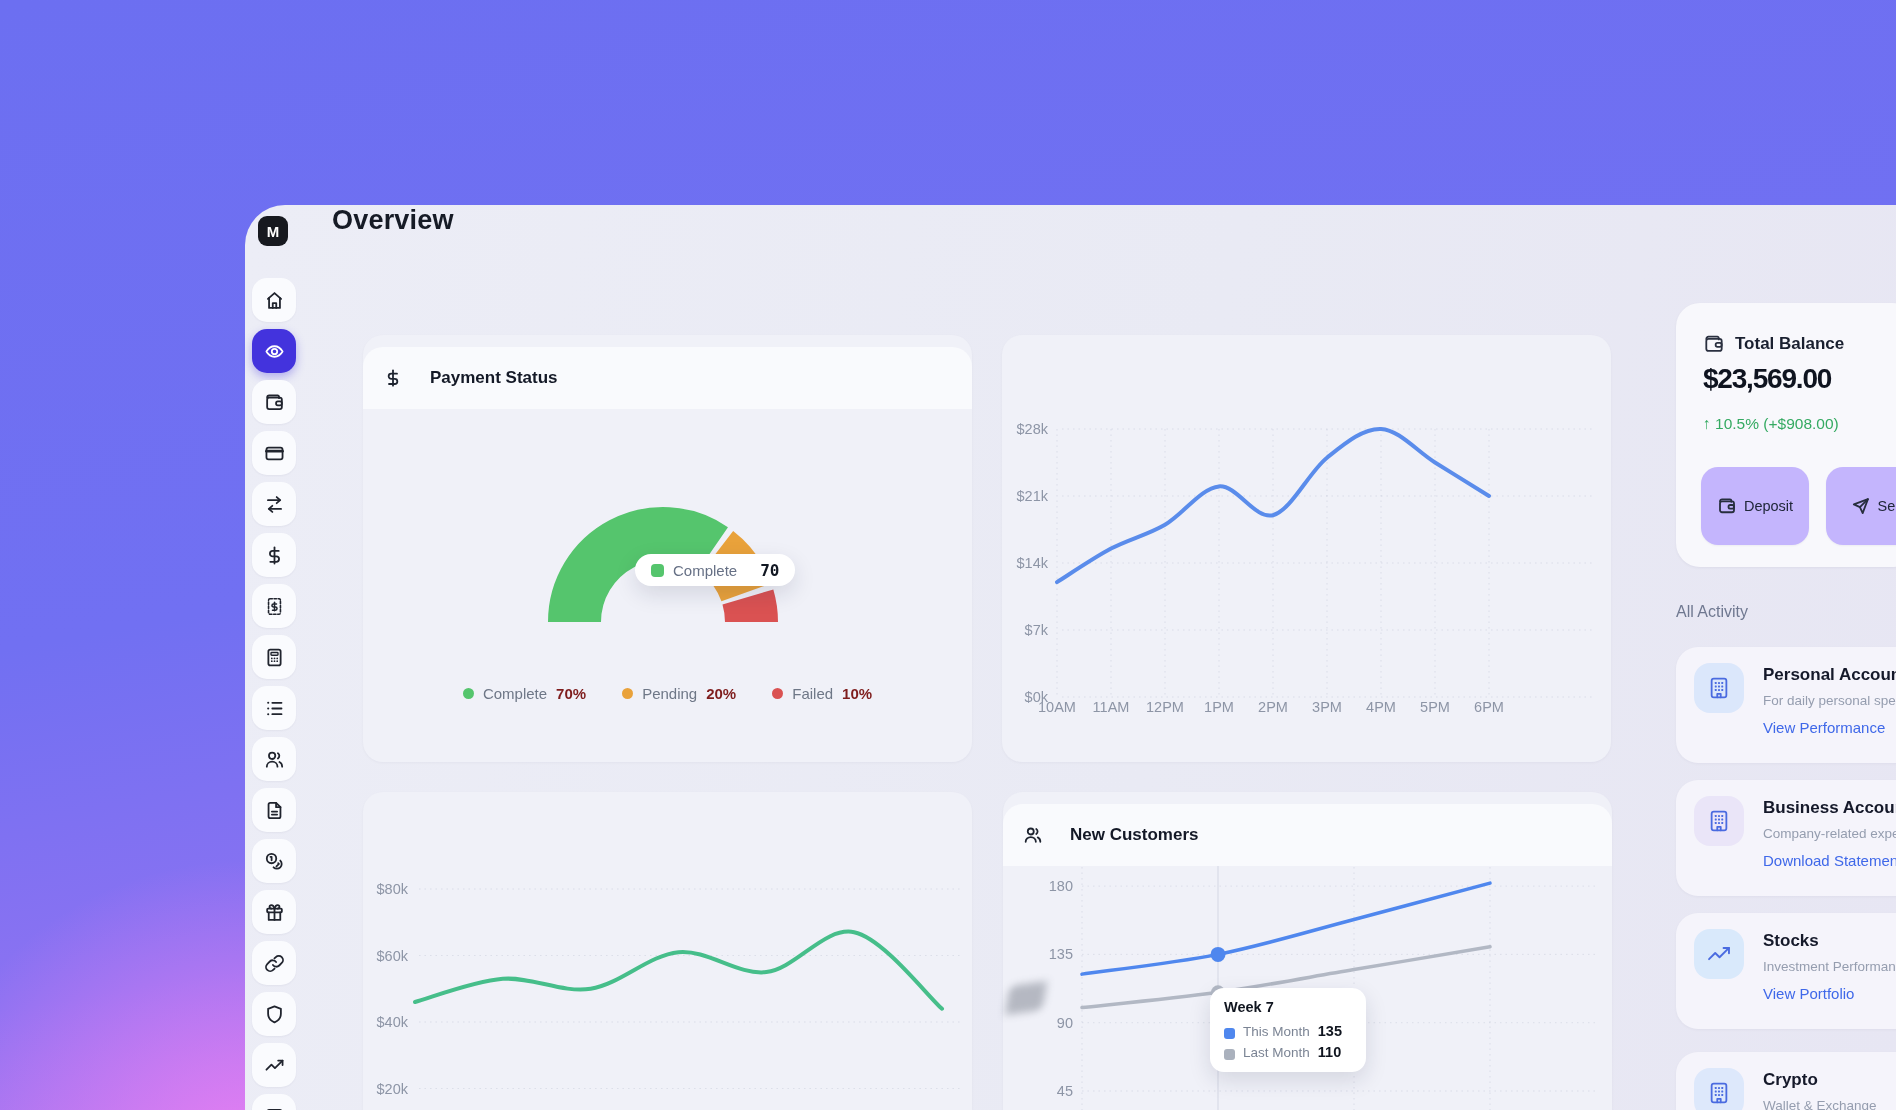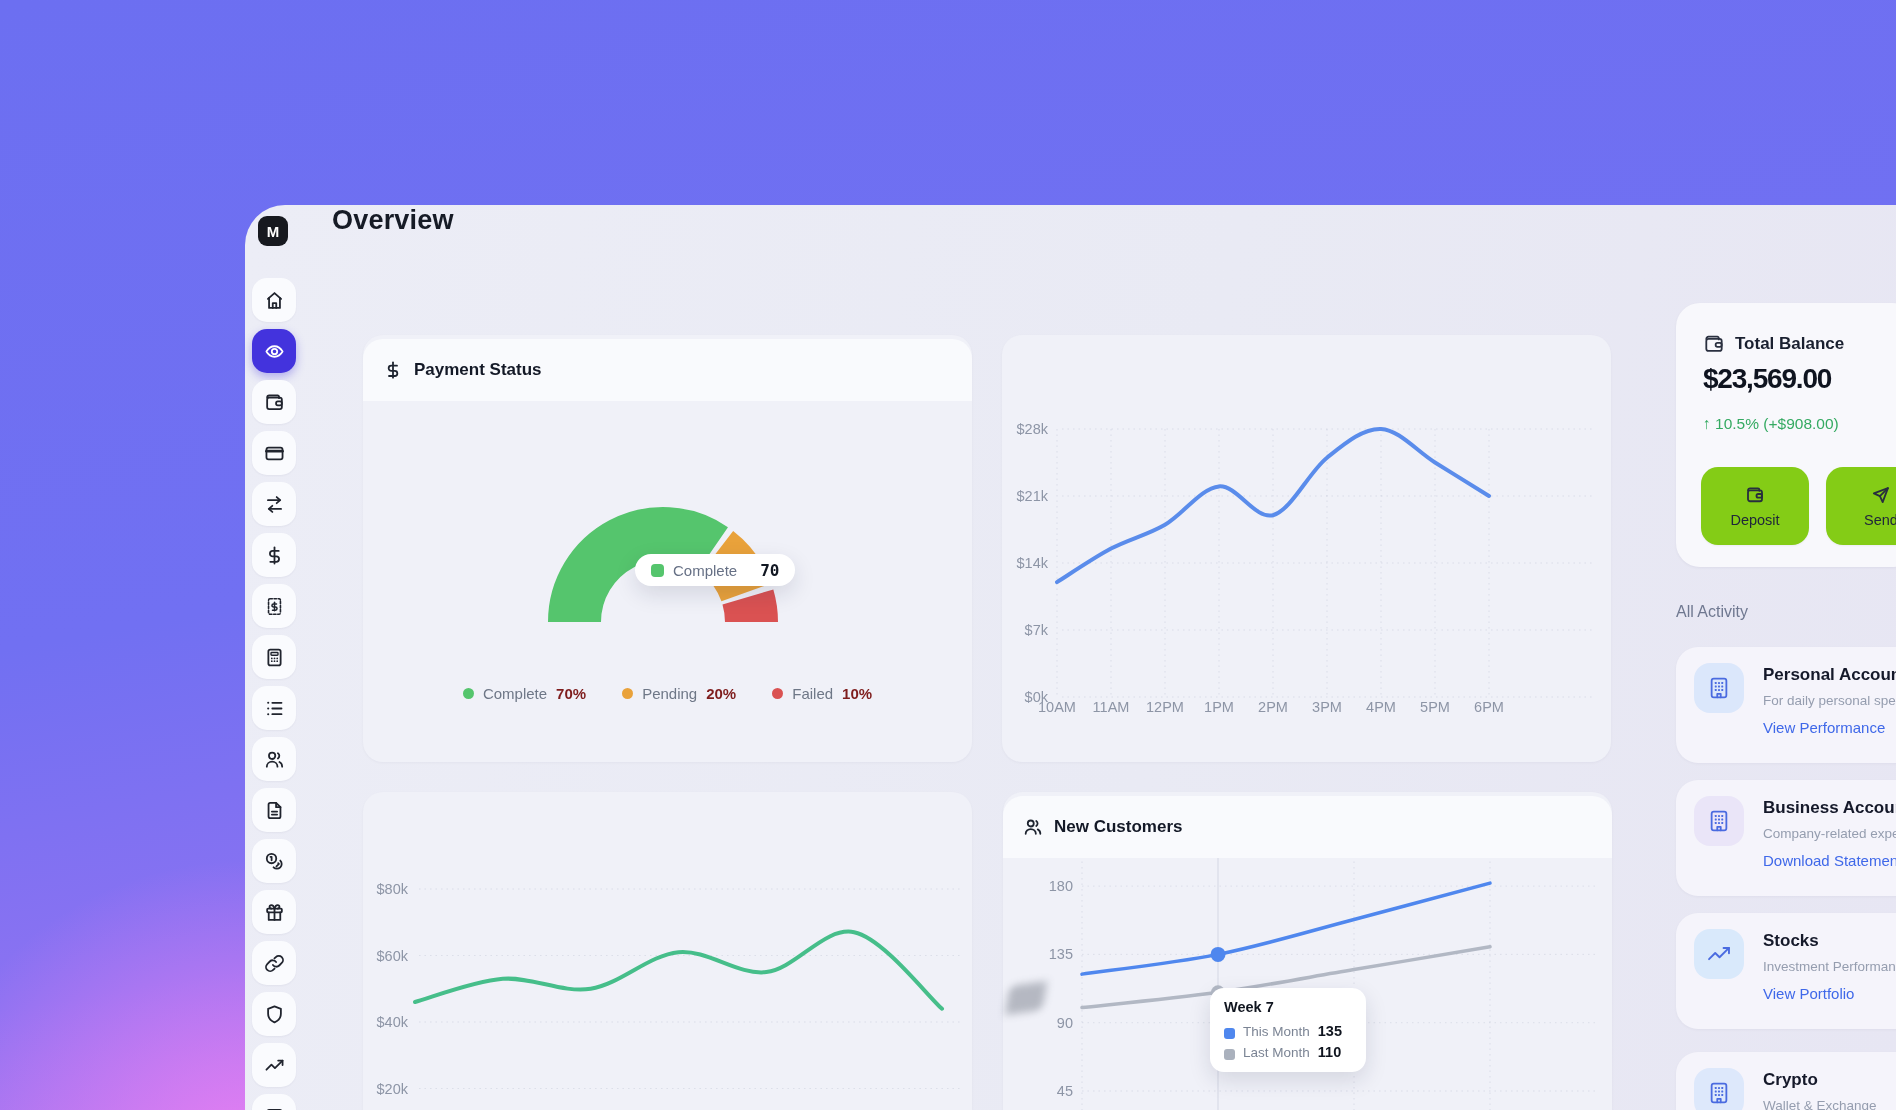--- a/index.html
+++ b/index.html
@@ -19,23 +19,23 @@
   
   .side-btn{position:absolute;left:7px;width:44px;height:44px;border-radius:15px;
     background:#fafbfe;box-shadow:0 1px 2px rgba(30,30,70,.05);display:flex;
     align-items:center;justify-content:center;color:#20242e;}
   .side-btn.active{background:#4333dd;color:#fff;box-shadow:0 4px 10px rgba(67,51,221,.35);}
   .ic{width:21px;height:21px;display:block;}
   .ic *{vector-effect:non-scaling-stroke;}
   
   .card{position:absolute;width:609px;height:427px;border-radius:20px;background:#f0f1f8;
     box-shadow:0 1px 3px rgba(25,28,55,.04);}
-  .card-header{position:absolute;left:0;top:4px;right:0;height:62px;background:#f9fafd;
+  .card-header{position:absolute;left:0;top:12px;right:0;height:62px;background:#f9fafd;
     border-radius:20px 20px 0 0;display:flex;align-items:center;padding-left:20px;
-    gap:11px;box-sizing:border-box;z-index:2;color:#1e2430;}
+    gap:27px;box-sizing:border-box;z-index:2;color:#1e2430;}
   .card-title{font-size:17px;font-weight:bold;color:#141927;}
   .chart-svg{position:absolute;left:0;top:0;z-index:1;}
   
   .legend{position:absolute;left:0;right:0;top:350px;display:flex;justify-content:center;
     gap:36px;z-index:2;}
   .legend-item{display:flex;align-items:center;gap:9px;font-size:15px;color:#6e7787;}
   .legend-dot{width:11px;height:11px;border-radius:50%;}
   .legend-val{font-weight:bold;color:#7f1d1d;}
   
   .pill{position:absolute;left:272px;top:219px;height:32px;background:#fff;border-radius:16px;
@@ -55,22 +55,22 @@
     border-radius:5px;filter:blur(4px);opacity:.38;transform:rotate(-8deg) skewX(-18deg);z-index:2;}
   
   .tb-card{position:absolute;left:1431px;top:98px;width:240px;height:264px;border-radius:24px;
     background:#f8f8fc;box-shadow:0 1px 3px rgba(25,28,55,.05);}
   .tb-head{position:absolute;left:27px;top:30px;display:flex;align-items:center;gap:10px;
     color:#2a3040;}
   .tb-label{font-size:17px;font-weight:bold;color:#1a2030;}
   .tb-amount{position:absolute;left:27px;top:60px;font-size:28px;font-weight:bold;
     color:#0f1420;letter-spacing:-1.2px;white-space:nowrap;}
   .tb-change{position:absolute;left:27px;top:112px;font-size:15.5px;white-space:nowrap;}
-  .tb-btn{position:absolute;top:164px;height:78px;background:#84cc16;border-radius:17px;
-    display:flex;flex-direction:column;align-items:center;justify-content:center;gap:7px;
+  .tb-btn{position:absolute;top:164px;height:78px;background:#c4b5fd;border-radius:17px;
+    display:flex;flex-direction:row;align-items:center;justify-content:center;gap:7px;
     color:#272e3e;box-shadow:0 1px 2px rgba(25,28,55,.05);}
   .tb-btn-label{font-size:14.5px;color:#20273a;}
   .aa-label{position:absolute;left:1431px;top:398px;font-size:16px;color:#6f7890;}
   .act-card{position:absolute;left:1431px;width:245px;height:116px;border-radius:22px;
     background:#f5f4fb;box-shadow:0 1px 3px rgba(25,28,55,.04);}
   .act-tile{position:absolute;left:18px;top:16px;width:50px;height:50px;border-radius:16px;
     display:flex;align-items:center;justify-content:center;color:#4a6be0;}
   .act-tile .ic{width:26px;height:26px;}
   .act-title{position:absolute;left:87px;top:18px;font-size:17px;font-weight:bold;
     color:#15192a;white-space:nowrap;}

